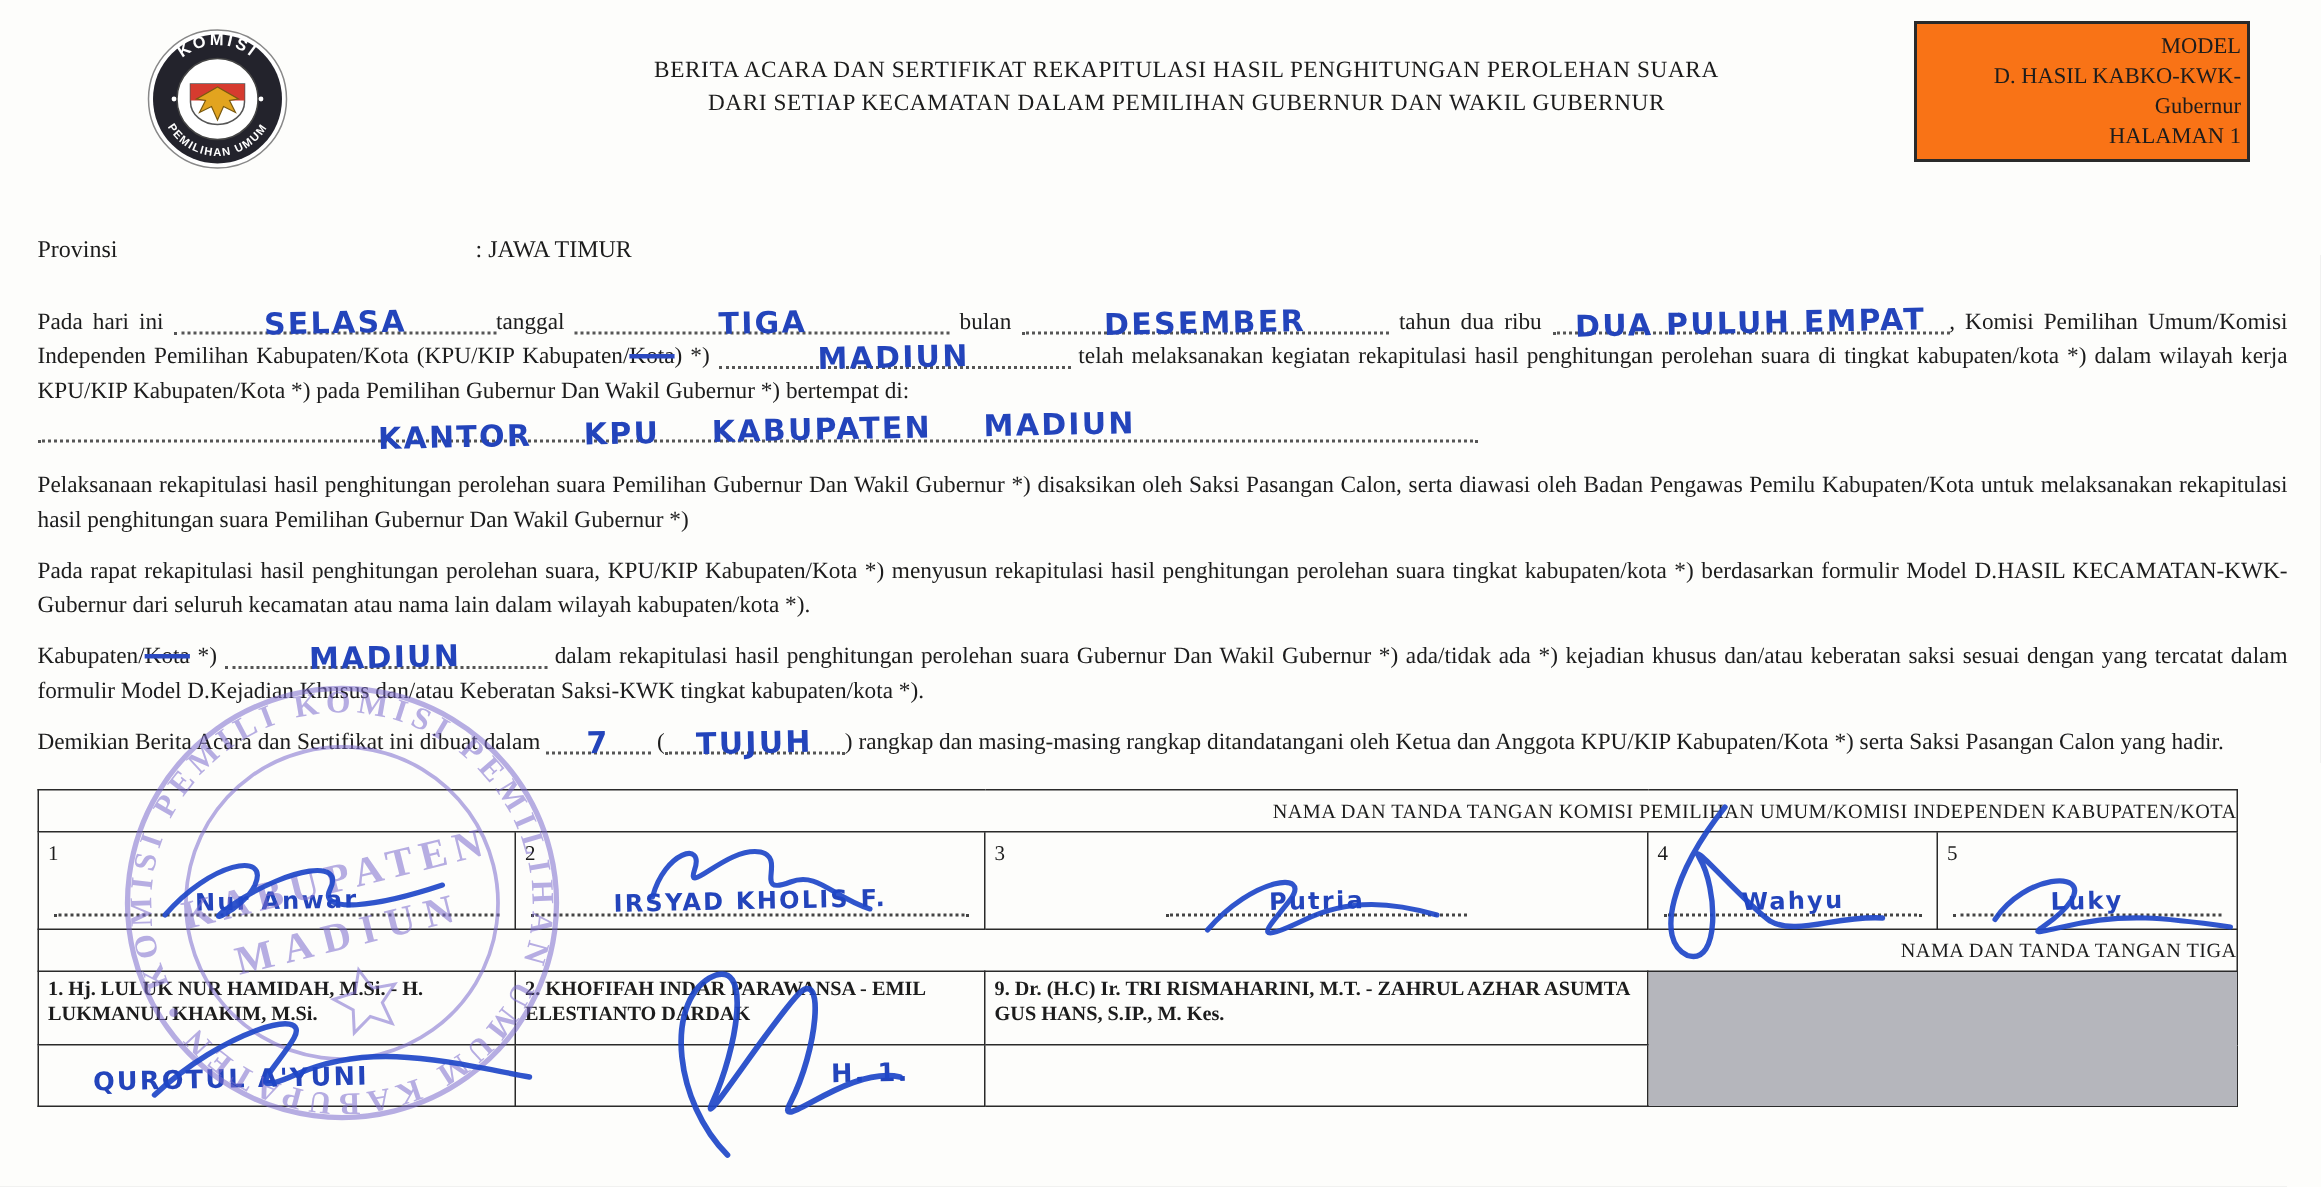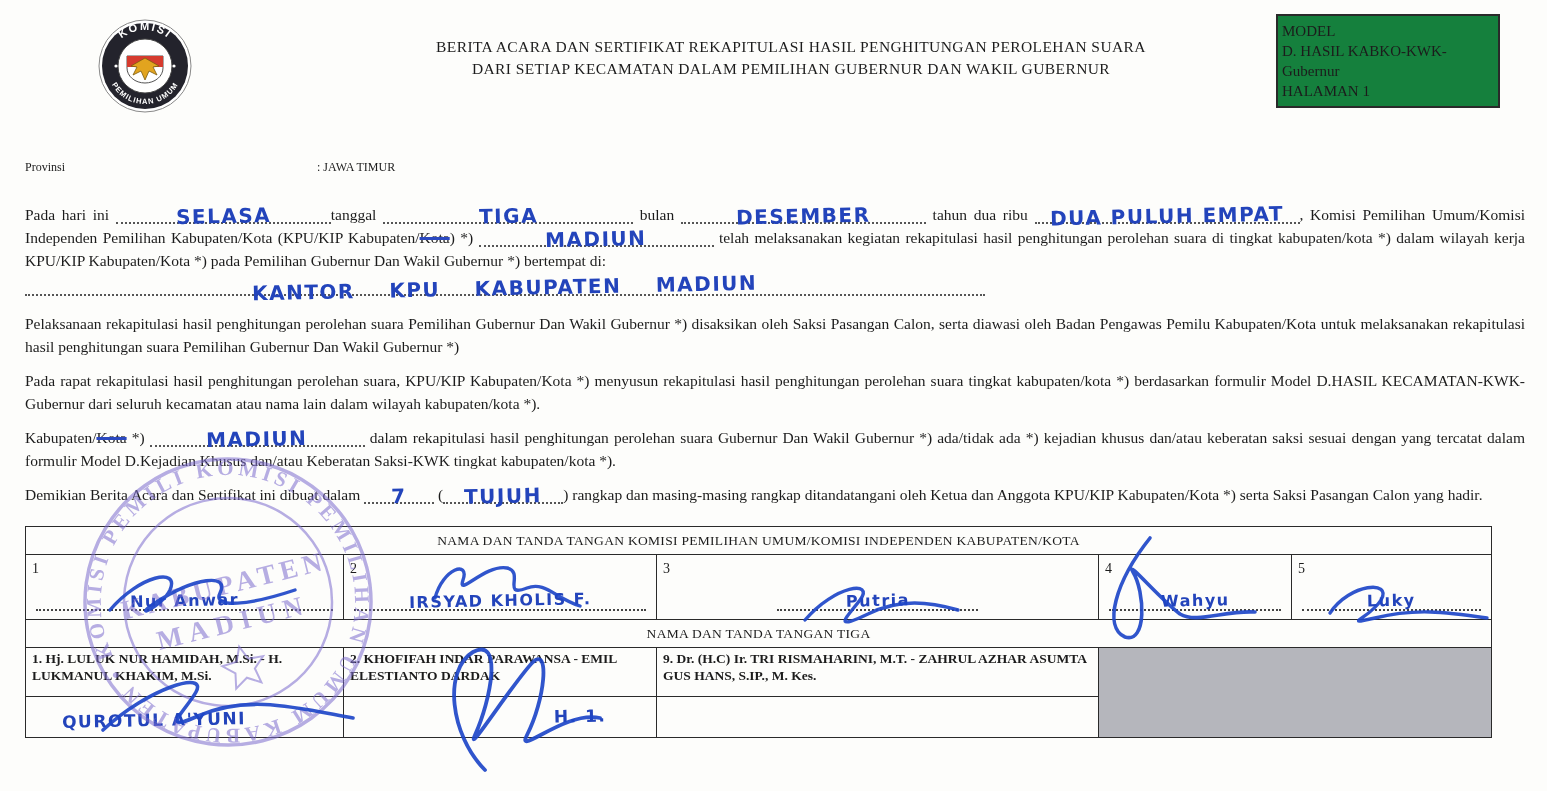--- a/index.html
+++ b/index.html
@@ -3,41 +3,41 @@
 <meta charset="utf-8">
 <style>
   html,body{margin:0;padding:0;background:#e8e8e8;}
   .page{position:relative;width:1547px;height:791px;background:#fdfdfb;overflow:hidden;
         font-family:"Liberation Serif", serif;color:#1c1c1c;}
   
   .logo{position:absolute;left:94px;top:16px;width:102px;height:100px;}
   .title{position:absolute;left:316px;width:950px;top:36px;text-align:center;
          font-size:15.5px;line-height:21.5px;letter-spacing:.4px;}
   .model-box{position:absolute;left:1276px;top:14px;width:212px;border:2px solid #2a2a2a;
-             text-align:left;font-size:15px;line-height:20px;padding:5px 4px;background:#15803d;}
-  
-  .info{position:absolute;left:25px;top:155px;font-size:12px;line-height:24px;}
+             text-align:right;font-size:15px;line-height:20px;padding:5px 4px;background:#f97316;}
+  
+  .info{position:absolute;left:25px;top:155px;font-size:16px;line-height:24px;}
   .info .lbl{display:inline-block;width:292px;}
   
   .content{position:absolute;left:25px;top:203px;width:1500px;font-size:15.5px;line-height:23px;}
   .content p{margin:0;text-align:justify;}
   .p-gap{margin-top:11px !important;}
   .strike{text-decoration:line-through;text-decoration-color:#2b49c0;text-decoration-thickness:2.5px;}
   .fill{display:inline-block;border-bottom:2.5px dotted #555;text-align:center;
         vertical-align:baseline;line-height:10px;height:14px;}
   .hw{position:relative;top:3px;display:inline-block;transform:rotate(-1.2deg);
       font-family:"DejaVu Sans", sans-serif;font-weight:700;font-size:20px;
       color:#2344bb;letter-spacing:1.5px;white-space:nowrap;}
   .hw.small{font-size:17px;}
   .loc-line{margin-top:3px;height:26px;}
   
   .rekap-table{border-collapse:collapse;width:1466px;margin-top:20px;table-layout:fixed;}
   .rekap-table td{border:1.6px solid #2a2a2a;vertical-align:top;font-size:13.5px;
                   padding:2px 6px;position:relative;}
-  .band{ text-align:center;font-size:13.5px;letter-spacing:.3px;height:20px;padding:2px 0 !important;}
+  .band{ text-align:right;font-size:13.5px;letter-spacing:.3px;height:20px;padding:2px 0 !important;}
   .sig-cell{height:60px;}
   .cell-num{font-size:14px;}
   .dotline{position:absolute;left:10px;right:10px;bottom:8px;border-bottom:2px dotted #444;text-align:center;}
   .dotline .hw{top:4px;font-size:16px;}
   .saksi-name{height:44px;line-height:17px;font-weight:bold;}
   .saksi-sig{height:36px;}
   .gray-cell{background:#b5b6bc;}
   
   .ink{position:absolute;pointer-events:none;}
   .stamp{position:absolute;left:78px;top:452px;width:300px;height:300px;opacity:.55;

